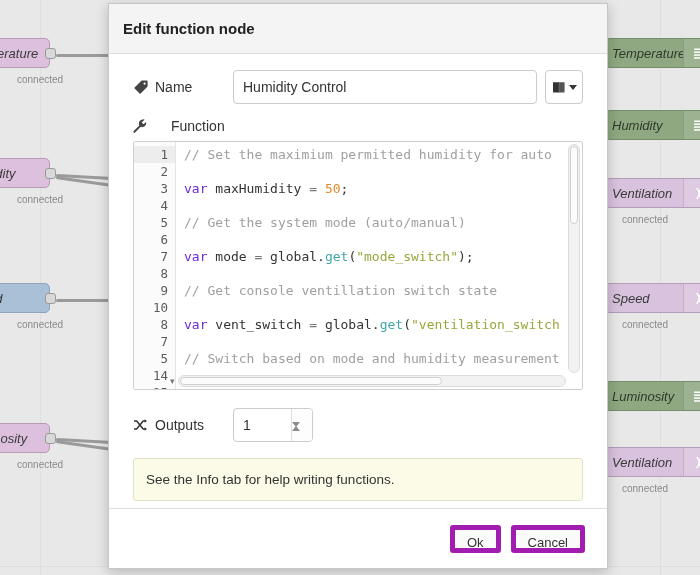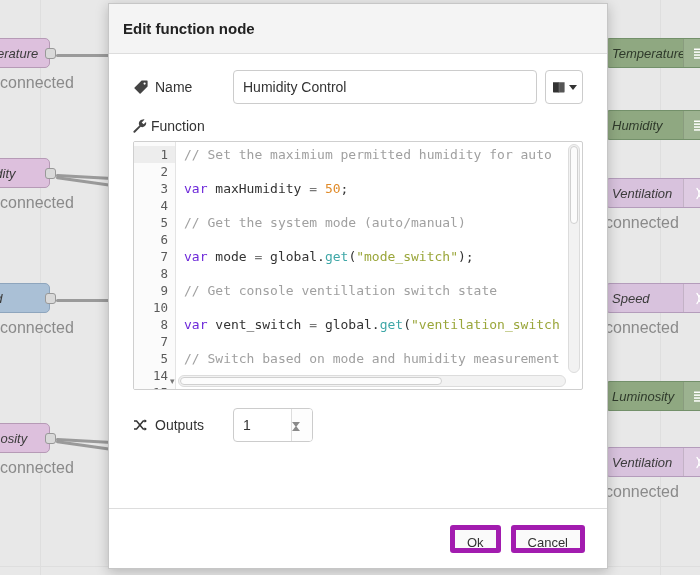--- a/index.html
+++ b/index.html
@@ -71,23 +71,24 @@
   .port {
     position: absolute;
     width: 11px; height: 11px;
     background: #d9d9d9;
     border: 1px solid #999;
     border-radius: 3px;
     box-sizing: border-box;
   }
   .node-status {
     position: absolute;
-    font-size: 16px;
+    font-size: 10px;
     color: #8a8a8a;
     white-space: nowrap;
+    margin-left: 17px;
   }
   .wire {
     position: absolute;
     height: 3px;
     background: #9a9a9a;
     transform-origin: 0 50%;
     border-radius: 2px;
   }
 
   
@@ -199,21 +200,21 @@
     width: 0; height: 0;
     border-left: 4px solid transparent;
     border-right: 4px solid transparent;
     border-top: 5px solid #333;
   }
   .section-label {
     font-size: 14px;
     color: #333;
     display: flex;
     align-items: center;
-    gap: 4px;
+    gap: 24px;
     margin: 8px 0 7px 0;
   }
 
   
   #editor {
     position: relative;
     height: 249px;
     border: 1px solid #cfcfcf;
     border-radius: 2px;
     background: #fff;
@@ -561,19 +562,20 @@
       </span>
       <span class="spinner">
         <span class="sv">1</span>
         <span class="spin-btns">
           <span><span class="tri-up"></span></span>
           <span><span class="tri-dn"></span></span>
         </span>
       </span>
     </div>
 
+    <div id="info-bar">See the Info tab for help writing functions.</div>
   </div>
 
   <div id="dlg-footer">
     <span class="btn">Ok</span>
     <span class="btn">Cancel</span>
   </div>
 </div>
 
 </body></html>

